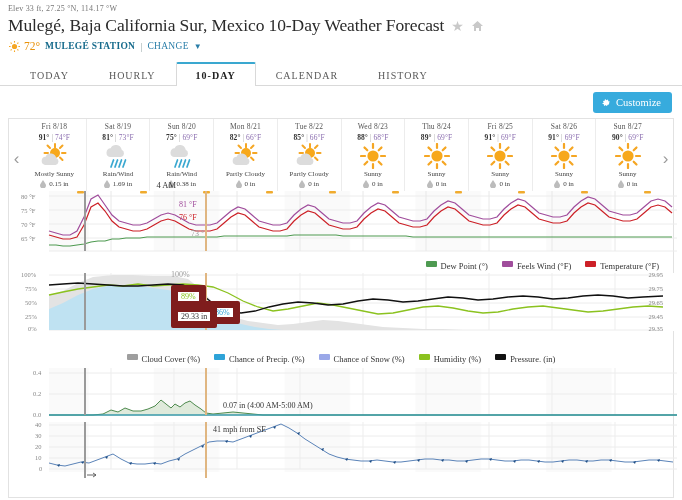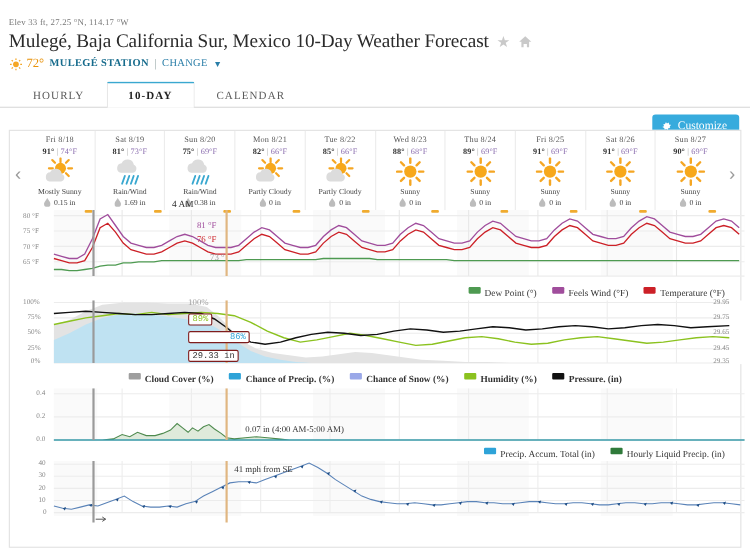--- a/index.html
+++ b/index.html
@@ -9,21 +9,20 @@
     font-family:"Liberation Sans", sans-serif;
     background:#ffffff;
     color:#333;
     overflow:hidden;
     position:relative;
   }
   .elev {
     font-family:"Liberation Serif", serif;
     font-size:8px; color:#777; letter-spacing:.2px;
     padding:4px 0 0 8px;
-    margin-top:12px;
   }
   .title-row { display:flex; align-items:center; padding:2px 0 0 8px; gap:7px; }
   h1 {
     font-family:"Liberation Serif", serif;
     font-weight:400; font-size:17.5px; margin:0; color:#2b2b2b; letter-spacing:-.1px;
   }
   .star-icon, .home-icon { color:#c9c9c9; display:inline-block; }
   .star-icon { font-size:14px; }
   .home-icon svg { display:block; }
   .station-row {
@@ -104,22 +103,22 @@
   }
   .legend.center { justify-content:center; }
   .lg { display:flex; align-items:flex-start; gap:4px; white-space:nowrap; }
   .swatch { width:11px; height:6px; border-radius:1px; display:inline-block; }
 
   .axlabel {
     position:absolute; font-family:"Liberation Serif", serif;
     font-size:6.5px; color:#888; white-space:nowrap;
   }
   .tooltip-chip {
-    position:absolute; font-family:Liberation Mono, monospace; font-size:8px;
-    background:#fff; border:1px solid #7f1d1d; border-radius:2px;
+    position:absolute; font-family:Liberation Serif, serif; font-size:8px;
+    background:#fff; border:7px solid #7f1d1d; border-radius:2px;
     padding:0px 3px; white-space:nowrap;
   }
   .plain-annot {
     position:absolute; font-family:"Liberation Serif", serif; font-size:8px;
     color:#333; white-space:nowrap;
   }
   svg { display:block; }
 </style>
 </head>
 <body>
@@ -153,23 +152,25 @@
     </svg>
   </span>
   <span class="temp-now">72°</span>
   <span class="station-name">MULEGÉ STATION</span>
   <span class="pipe">|</span>
   <span class="change-link">CHANGE</span>
   <span class="caret">▼</span>
 </div>
 
 <div class="tabs">
+  <div class="tab">TODAY</div>
   <div class="tab">HOURLY</div>
   <div class="tab active">10-DAY</div>
   <div class="tab">CALENDAR</div>
+  <div class="tab">HISTORY</div>
 </div>
 
 <div class="toolbar">
   <button class="customize-btn">
     <span class="gear">
       <svg width="10" height="10" viewBox="0 0 16 16">
         <path fill="#fff" d="M8 5.2A2.8 2.8 0 1 0 8 10.8 2.8 2.8 0 0 0 8 5.2zm0 4.3A1.5 1.5 0 1 1 8 6.5a1.5 1.5 0 0 1 0 3z"></path>
         <path fill="#fff" d="M14 9.1l-1.2-.3a4.9 4.9 0 0 0 0-1.6l1.2-.3-.5-1.7-1.2.3a4.9 4.9 0 0 0-1.1-1.2l.5-1.1-1.5-.9-.6 1.1a4.9 4.9 0 0 0-1.6-.2l-.3-1.2-1.7.4.3 1.2a4.9 4.9 0 0 0-1.2 1.1l-1.1-.5-.9 1.5 1.1.6a4.9 4.9 0 0 0-.2 1.6L2.3 8l.4 1.7 1.2-.3c.3.5.6.9 1.1 1.2l-.5 1.1 1.5.9.6-1.1c.5.1 1.1.2 1.6.2l.3 1.2 1.7-.4-.3-1.2c.5-.3.9-.6 1.2-1.1l1.1.5.8-1.6z"></path>
       </svg>
     </span>
@@ -570,24 +571,24 @@
 
     <span class="axlabel" style="right:-4px; top:-2px;">29.95</span>
     <span class="axlabel" style="right:-4px; top:12px;">29.75</span>
     <span class="axlabel" style="right:-4px; top:26px;">29.65</span>
     <span class="axlabel" style="right:-4px; top:40px;">29.45</span>
     <span class="axlabel" style="right:-4px; top:52px;">29.35</span>
 
     <span class="plain-annot" style="left:148px; top:-3px; color:#9e9e9e;">100%</span>
     <span class="tooltip-chip" style="left:148px; top:12px; color:#8bc21f;">89%</span>
     <span class="tooltip-chip" style="left:148px; top:28px; color:#2ea3d8;padding-left:37px;">86%</span>
-    <span class="tooltip-chip" style="left:148px; top:45px; color:#333;">29.33 in</span>
+    <span class="tooltip-chip" style="left:148px; top:32px; color:#333;">29.33 in</span>
   </div>
 
-  <div class="legend center" style="margin-top:4px; padding-right:0;font-weight:bold;">
+  <div class="legend center" style="margin-top:19px; padding-right:0;">
     <span class="lg">
       <i class="swatch" style="background:#9e9e9e"></i>
       <span>Cloud Cover (%)</span>
     </span>
     <span class="lg">
       <i class="swatch" style="background:#2ea3d8"></i>
       <span>Chance of Precip. (%)</span>
     </span>
     <span class="lg">
       <i class="swatch" style="background:#9aa8e8"></i>
@@ -631,30 +632,20 @@
       <polyline fill="none" stroke="#2ea3d8" stroke-width="1" points="26,47 654,47"></polyline>
       <line x1="62" y1="0" x2="62" y2="47" stroke="#9a9a9a" stroke-width="2"></line>
       <line x1="183" y1="0" x2="183" y2="47" stroke="#e0b681" stroke-width="2"></line>
     </svg>
     <span class="axlabel" style="left:10px; top:1px;">0.4</span>
     <span class="axlabel" style="left:10px; top:22px;">0.2</span>
     <span class="axlabel" style="left:10px; top:43px;">0.0</span>
     <span class="plain-annot" style="left:188px; top:33px;padding-left:12px;">0.07 in (4:00 AM-5:00 AM)</span>
   </div>
 
-  <div class="legend" style="margin-top:2px;">
-    <span class="lg">
-      <i class="swatch" style="background:#2ea3d8"></i>
-      <span>Precip. Accum. Total (in)</span>
-    </span>
-    <span class="lg">
-      <i class="swatch" style="background:#2f7a3a"></i>
-      <span>Hourly Liquid Precip. (in)</span>
-    </span>
-  </div>
 
   <div class="chart-block" style="margin:2px 14px 0 14px;">
     <svg width="654" height="60" viewBox="0 0 654 60">
       <defs>
         <pattern id="bandW" width="130.8" height="60" patternUnits="userSpaceOnUse">
           <rect x="0" y="0" width="65.4" height="60" fill="#fafafa"></rect>
         </pattern>
       </defs>
       <rect x="26" y="0" width="628" height="50" fill="url(#bandW)"></rect>
       <g stroke="#ececec" stroke-width="1">

